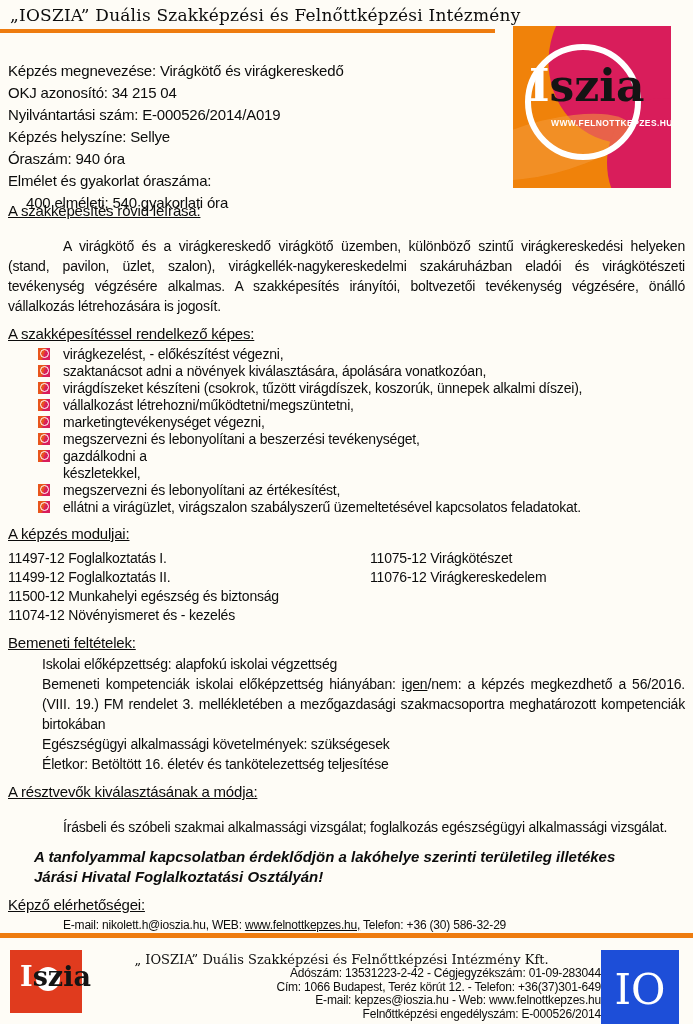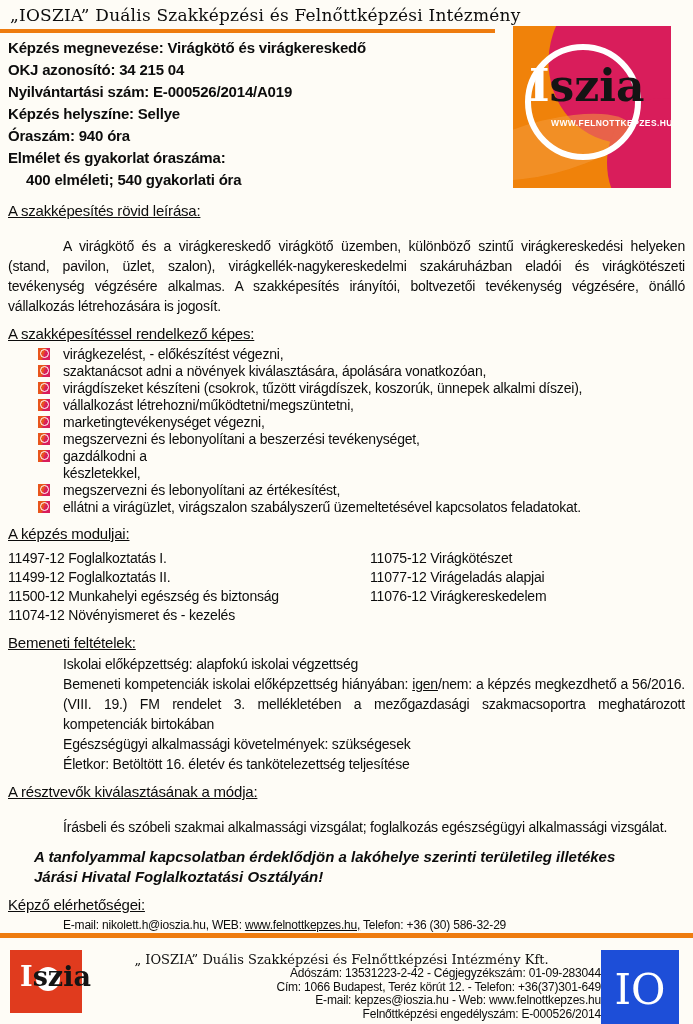--- a/index.html
+++ b/index.html
@@ -11,21 +11,21 @@
     color:#0c0c0c;
   }
   .page { position:relative; width:693px; height:1024px; padding:5px 8px 0 8px; overflow:hidden; }
 
   
   .hdr-title { font-family:"DejaVu Serif", serif; font-size:17px; letter-spacing:0.2px; padding-left:2px; }
   .hdr-rule { height:4px; background:#ee7c0f; width:495px; margin-left:-8px; margin-top:4px; }
 
   
   .info-wrap { position:relative; height:160px; }
-  .info-text { padding-top:4px; font-weight:bold; font-size:15px; line-height:22px; letter-spacing:-0.2px; }
+  .info-text { padding-top:27px; font-weight:normal; font-size:15px; line-height:22px; letter-spacing:-0.2px; }
   .info-line.indent { padding-left:18px; }
   .logo-box { position:absolute; left:505px; top:-7px; width:158px; height:162px; background:#f0820a; overflow:hidden; }
   .logo-blob1 { position:absolute; right:-38px; top:-52px; width:160px; height:170px; background:#d91d5b; border-radius:50%; transform:rotate(18deg); }
   .logo-blob2 { position:absolute; right:-46px; bottom:-40px; width:110px; height:130px; background:#d91d5b; border-radius:50%; }
   .logo-swoosh { position:absolute; left:-50px; bottom:14px; width:170px; height:54px; background:#f49a3c; opacity:.55; border-radius:50%; transform:rotate(-14deg); }
   .logo-ring { position:absolute; left:12px; top:18px; width:116px; height:116px; border:6px solid #fff; border-radius:50%; }
   .logo-text { position:absolute; left:16px; top:38px; font-family:"DejaVu Serif", serif; font-weight:bold; font-size:44px; line-height:44px; }
   .logo-text .li-white { color:#fff; }
   .logo-text .li-black { color:#141414; }
   .logo-url { position:absolute; left:38px; top:92px; color:#fff; font-size:8.5px; font-weight:bold; letter-spacing:0.4px; }
@@ -44,21 +44,21 @@
   .bullet-icon::after { content:""; position:absolute; left:2px; top:1px; width:7px; height:7px; border:1.5px solid #fff; border-radius:50%; }
   .bl-text { flex:1; }
   .bl-multi .stretch { text-align:justify; text-align-last:justify; }
 
   
   .mod-cols { display:flex; margin-top:7px; font-size:14px; line-height:19px; letter-spacing:-0.2px; }
   .mod-left { width:362px; }
   .mod-right { flex:1; }
 
   
-  .ind-block { margin-left:55px; font-size:14px; line-height:20px; letter-spacing:-0.2px; margin-top:3px; }
+  .ind-block { margin-left:34px; font-size:14px; line-height:20px; letter-spacing:-0.2px; margin-top:3px; }
   .ind-block .just { text-align:justify; }
   .u { text-decoration:underline; }
 
   
   .notice { margin:10px 26px 0 26px; text-align:left; font-weight:bold; font-style:italic; font-size:15px; line-height:20px; }
 
   
   .contact-line { margin-left:55px; margin-top:2px; font-size:12px; letter-spacing:-0.2px; line-height:20px; }
 
   
@@ -154,21 +154,20 @@
   <div class="sec-h">A képzés moduljai:</div>
   <div class="mod-cols">
     <div class="mod-left">
       <div>11497-12 Foglalkoztatás I.</div>
       <div>11499-12 Foglalkoztatás II.</div>
       <div>11500-12 Munkahelyi egészség és biztonság</div>
       <div>11074-12 Növényismeret és - kezelés</div>
     </div>
     <div class="mod-right">
       <div>11075-12 Virágkötészet</div>
-      <div>11077-12 Virágeladás alapjai</div>
       <div>11076-12 Virágkereskedelem</div>
     </div>
   </div>
 
   <div class="sec-h">Bemeneti feltételek:</div>
   <div class="ind-block">
     <div>Iskolai előképzettség: alapfokú iskolai végzettség</div>
     <div class="just"><span>Bemeneti kompetenciák iskolai előképzettség hiányában: </span><span class="u">igen</span><span>/nem: a képzés megkezdhető a 56/2016. (VIII. 19.) FM rendelet 3. mellékletében a mezőgazdasági szakmacsoportra meghatározott kompetenciák birtokában</span></div>
     <div>Egészségügyi alkalmassági követelmények: szükségesek</div>
     <div>Életkor: Betöltött 16. életév és tankötelezettség teljesítése</div>

